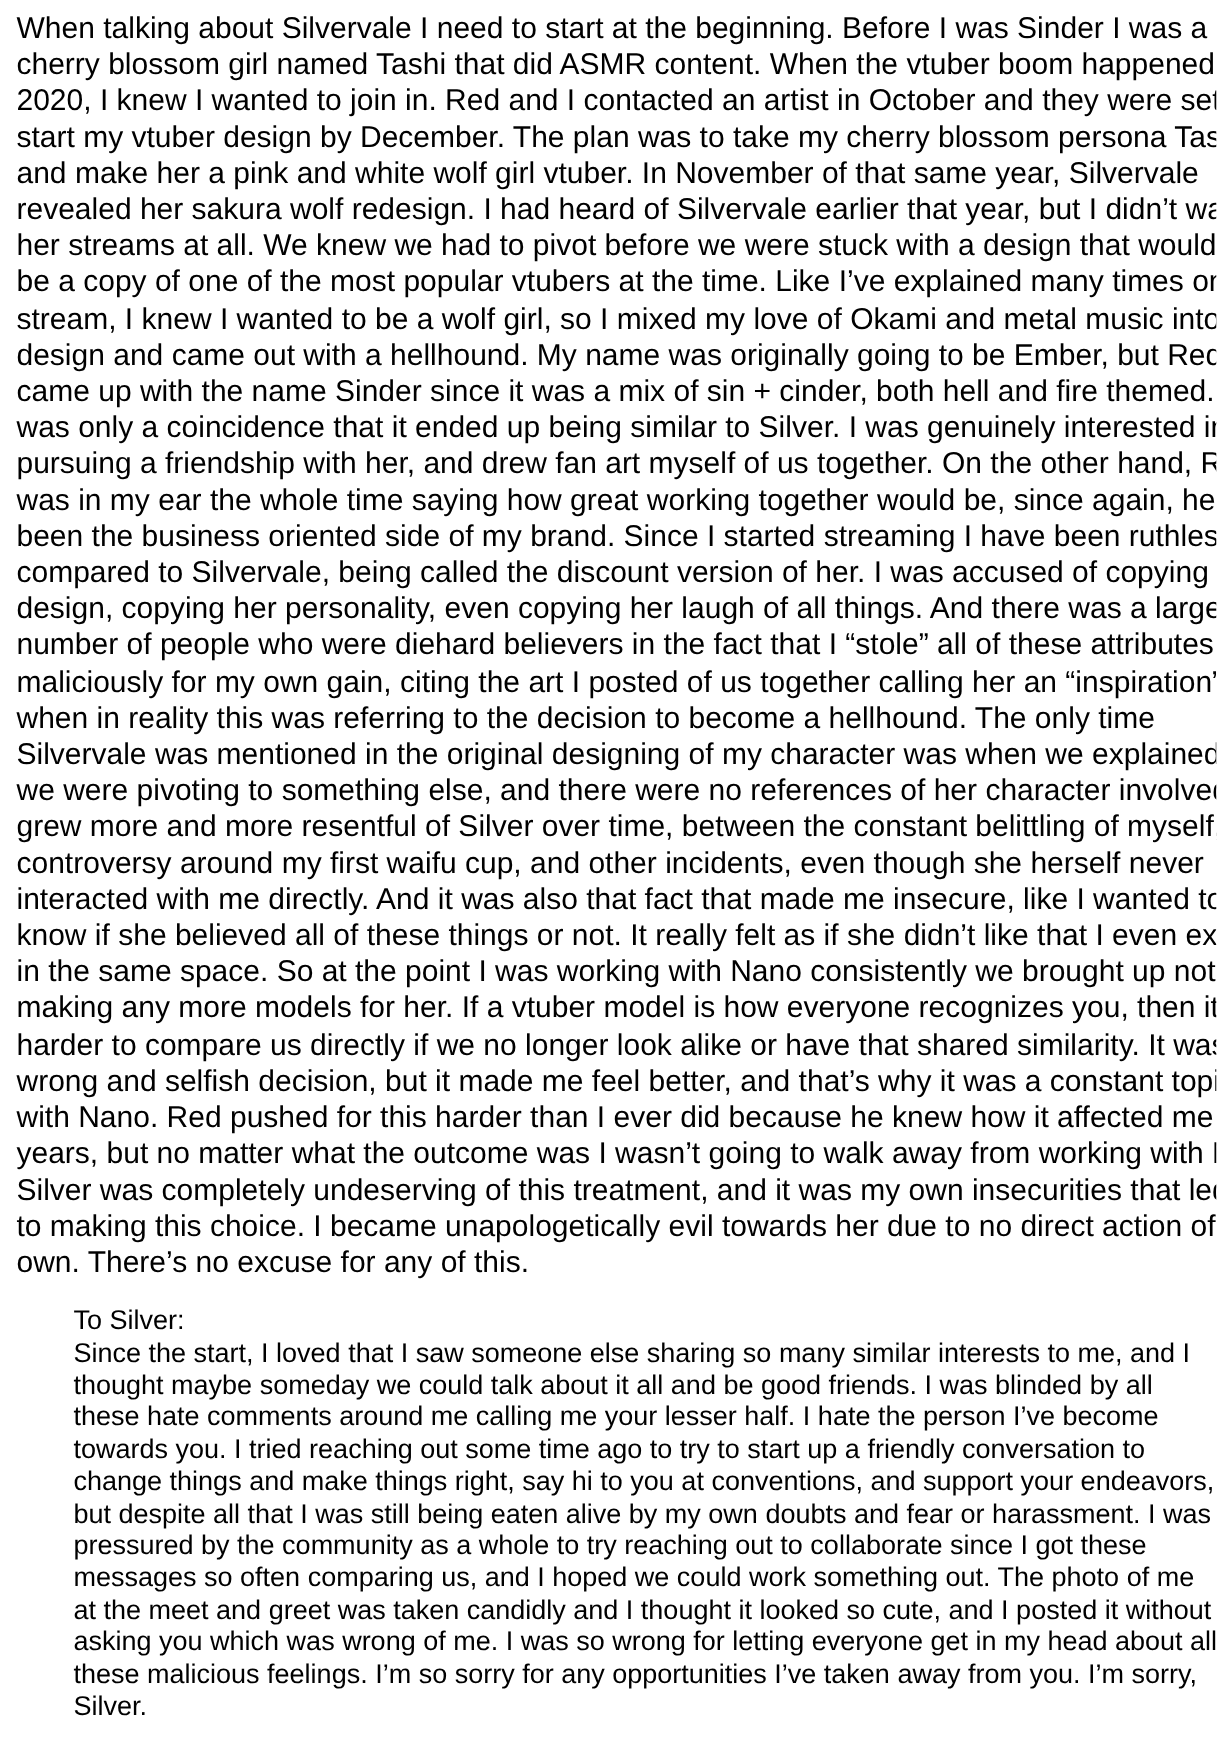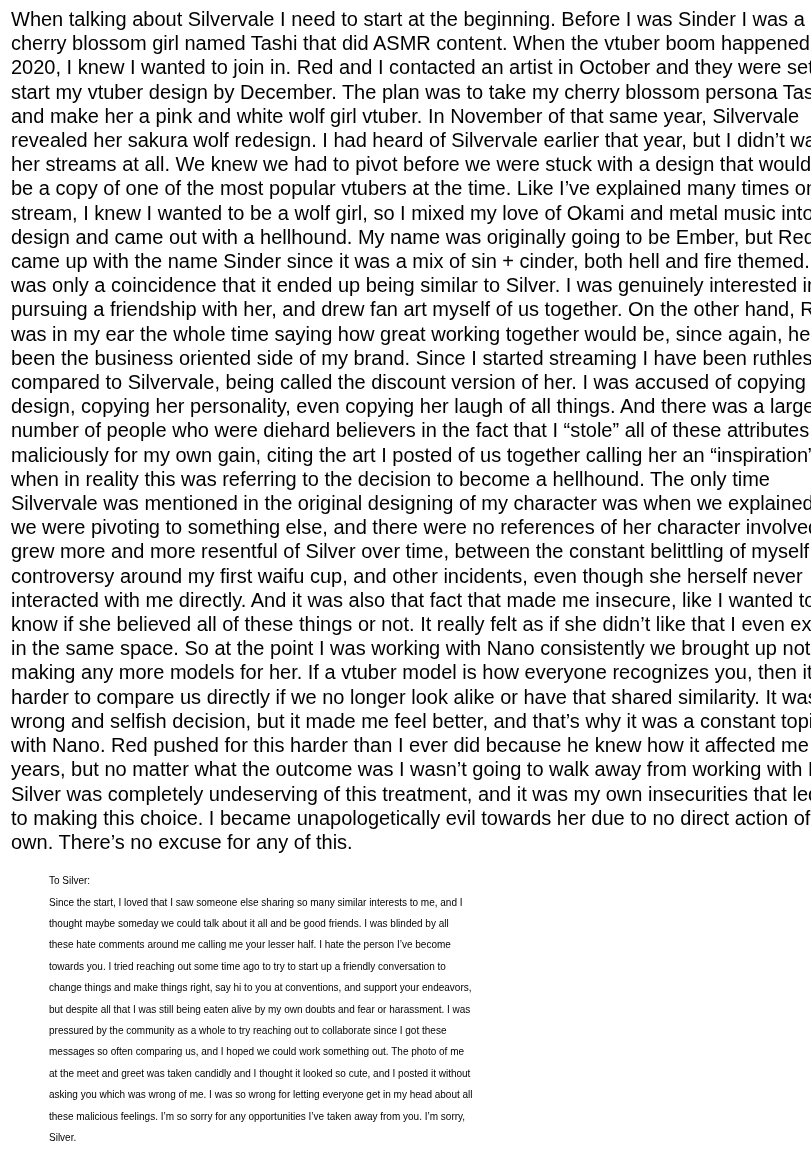--- a/index.html
+++ b/index.html
@@ -22,21 +22,21 @@
     width: 796px;
     font-size: 20px;
     line-height: 24.2px;
     white-space: pre;
     letter-spacing: 0;
   }
   .letter {
     margin-top: 16px;
     margin-left: 49px;
     width: 740px;
-    font-size: 10px;
+    font-size: 18px;
     line-height: 21.4px;
   }
   .letter-salutation,
   .letter-body {
     white-space: pre;
   }
 </style>
 </head>
 <body>
 

